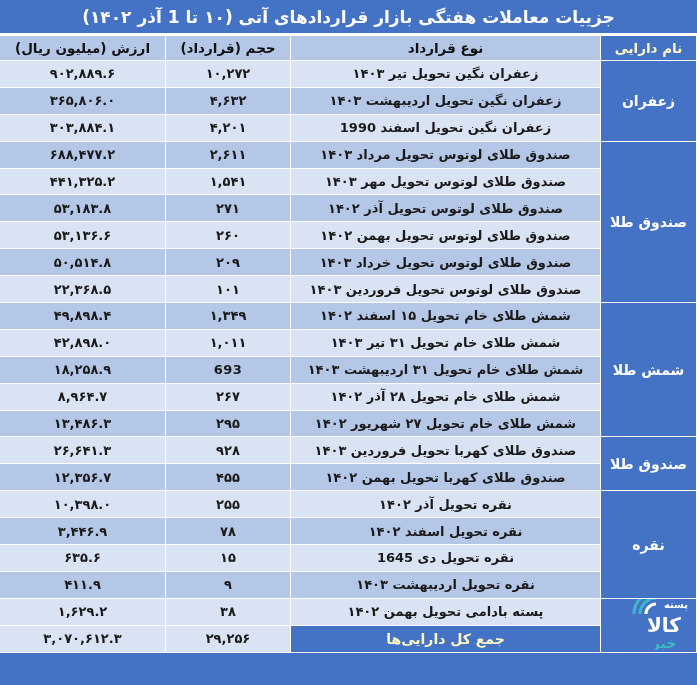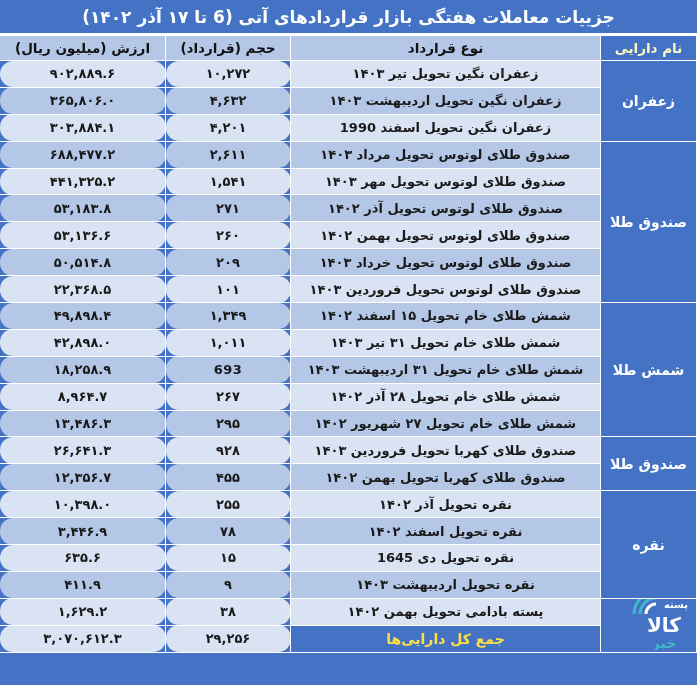--- a/index.html
+++ b/index.html
@@ -15,34 +15,34 @@
   td, th {
     border: 1px solid #ffffff; text-align: center; vertical-align: middle;
     font-size: 13px; color: #1a1a1a; height: 26.9px; padding: 0 4px; white-space: nowrap; overflow: hidden;
   }
   th { background: #b4c7e7; font-weight: bold; font-size: 13.5px; height: 25px; color: #111; }
   th.asset-h { background: #4472c4; color: #fef9c3; }
   td.asset { background: #4472c4; color: #ffffff; font-weight: bold; font-size: 14px; position: relative; }
   tr.dark td.c { background: #b4c7e7; }
   tr.light td.c { background: #dae3f3; }
   td.contract { font-weight: bold; font-size: 13px; margin-left: 20px; }
-  td.num { font-weight: bold; font-size: 13px; letter-spacing: 0.5px; direction: ltr; border-radius: 13px; }
+  td.num { font-weight: bold; font-size: 13px; letter-spacing: 0.5px; direction: ltr; }
   tr.total td.c { background: #dae3f3; }
-  td.total-label { background: #4472c4; color: #fde047; font-weight: bold; font-size: 14px; }
+  td.total-label { background: #4472c4; color: #fef9c3; font-weight: bold; font-size: 14px; }
   .logo { position: absolute; right: 2px; bottom: 2px; width: 70px; height: 64px; }
   col.c-asset { width: 96px; }
   col.c-contract { width: 310px; }
   col.c-vol { width: 125px; }
   col.c-val { width: 166px; }
 </style>
 </head>
 <body>
 
 <div class="wrap">
-  <div class="title">جزییات معاملات هفتگی بازار قراردادهای آتی (6 تا ۱۷ آذر ۱۴۰۲)</div>
+  <div class="title">جزییات معاملات هفتگی بازار قراردادهای آتی (۱۰ تا 1 آذر ۱۴۰۲)</div>
   <table>
     <colgroup>
       <col class="c-asset">
         <col class="c-contract">
         <col class="c-vol">
         <col class="c-val">
     </colgroup>
     <thead>
       <tr>
         <th class="asset-h">نام دارایی</th>

